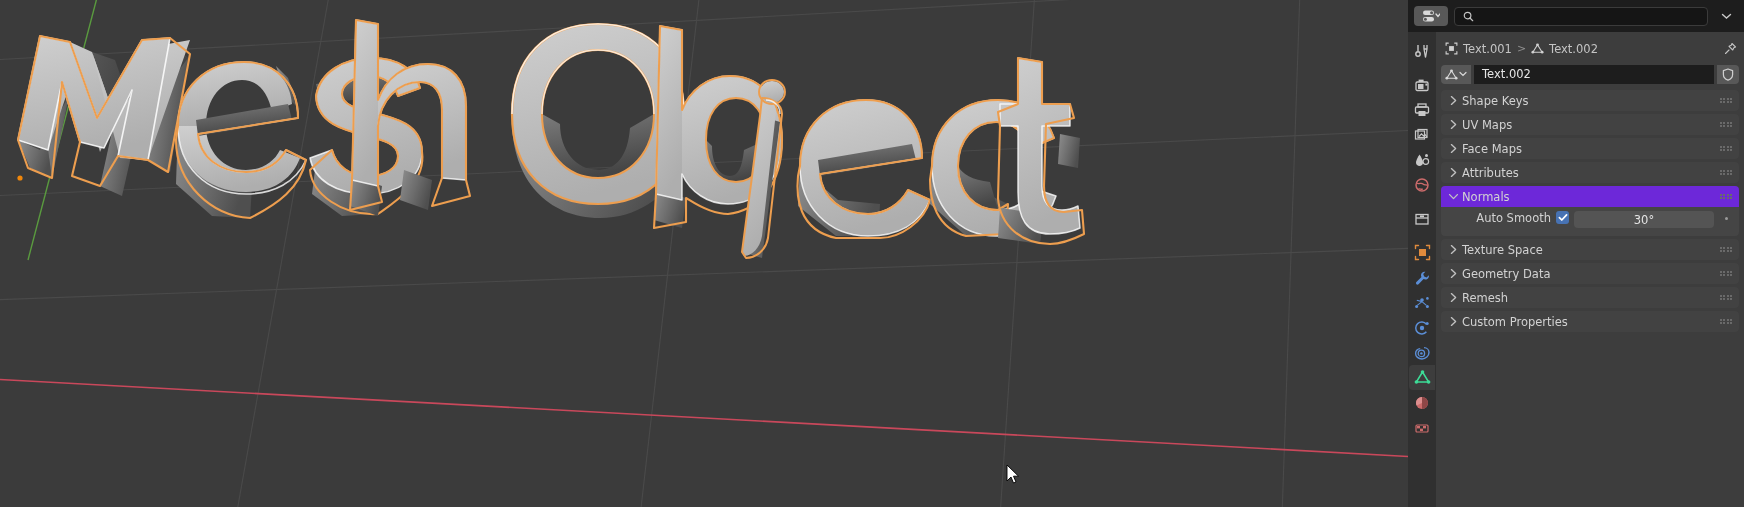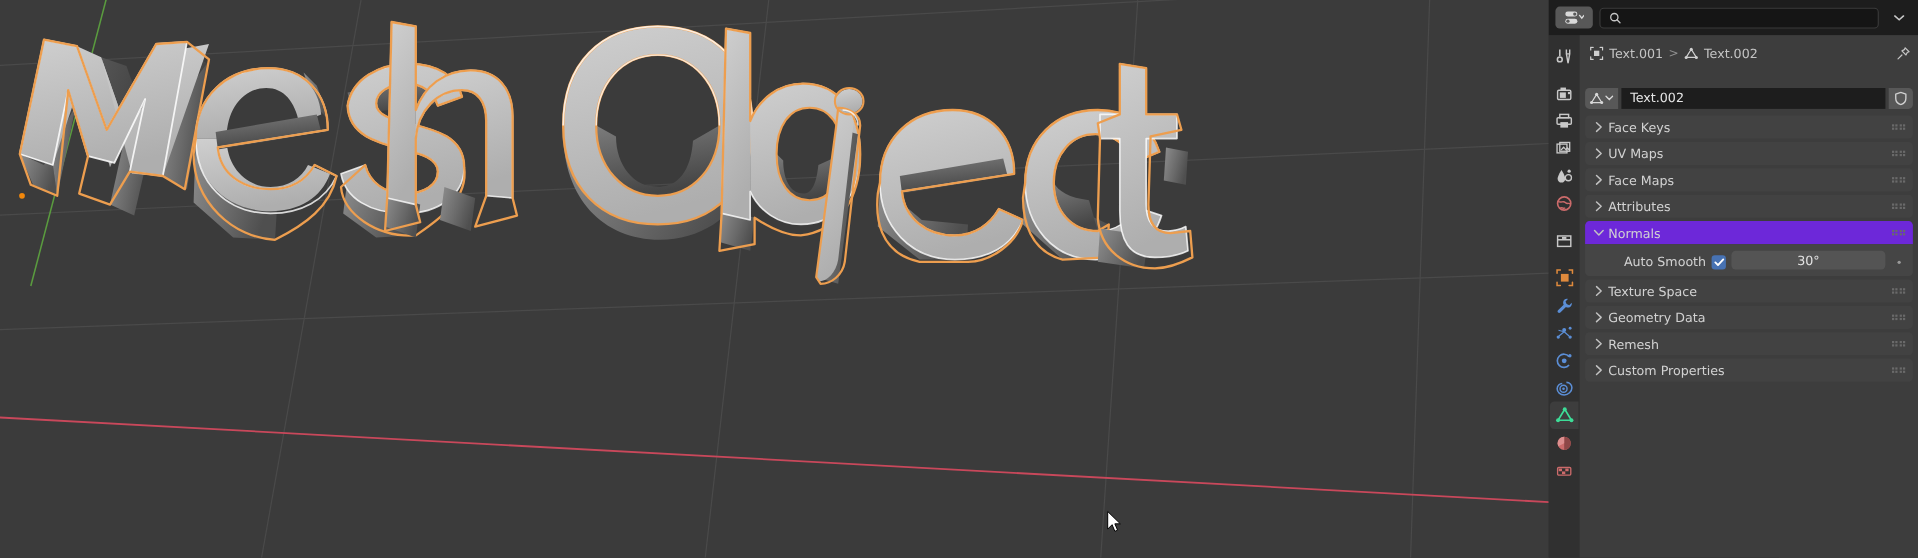--- a/index.html
+++ b/index.html
@@ -122,21 +122,21 @@
     position: relative;
   }
 
   
   .breadcrumb {
     height: 21px;
     display: flex;
     align-items: center;
     gap: 5px;
     padding: 0 2px 0 4px;
-    margin-bottom: 20px;
+    margin-bottom: 5px;
   }
   .breadcrumb .bc-text {
     color: #c4c4c4;
     font-size: 11.5px;
     white-space: nowrap;
   }
   .breadcrumb .sep {
     color: #909090;
     font-size: 11px;
   }
@@ -231,21 +231,21 @@
   }
   .pnl-body {
     background: #454545;
     border-radius: 0 0 4px 4px;
     padding: 4px 6px 6px 6px;
   }
 
   
   .field-row {
     display: flex;
-    align-items: flex-end;
+    align-items: flex-start;
     height: 19px;
     gap: 5px;
   }
   .field-row .flabel {
     color: #d2d2d2;
     font-size: 11.5px;
     text-align: right;
     width: 104px;
     white-space: nowrap;
   }
@@ -634,21 +634,21 @@
         </div>
 
         <div id="panel-list">
             <div class="pnl">
               <div class="pnl-head">
                 <span class="tri">
                   <svg width="9" height="11" viewBox="0 0 9 11">
                     <path d="M2.4,1.6 L6.6,5.5 L2.4,9.4" fill="none" stroke="#c2c2c2" stroke-width="1.35" stroke-linecap="round" stroke-linejoin="round"></path>
                   </svg>
                 </span>
-                <span class="ttl">Face Keys</span>
+                <span class="ttl">Shape Keys</span>
                 <span class="grip">
                   <i></i>
                   <i></i>
                   <i></i>
                   <i></i>
                   <i></i>
                   <i></i>
                   <i></i>
                   <i></i>
                 </span>

